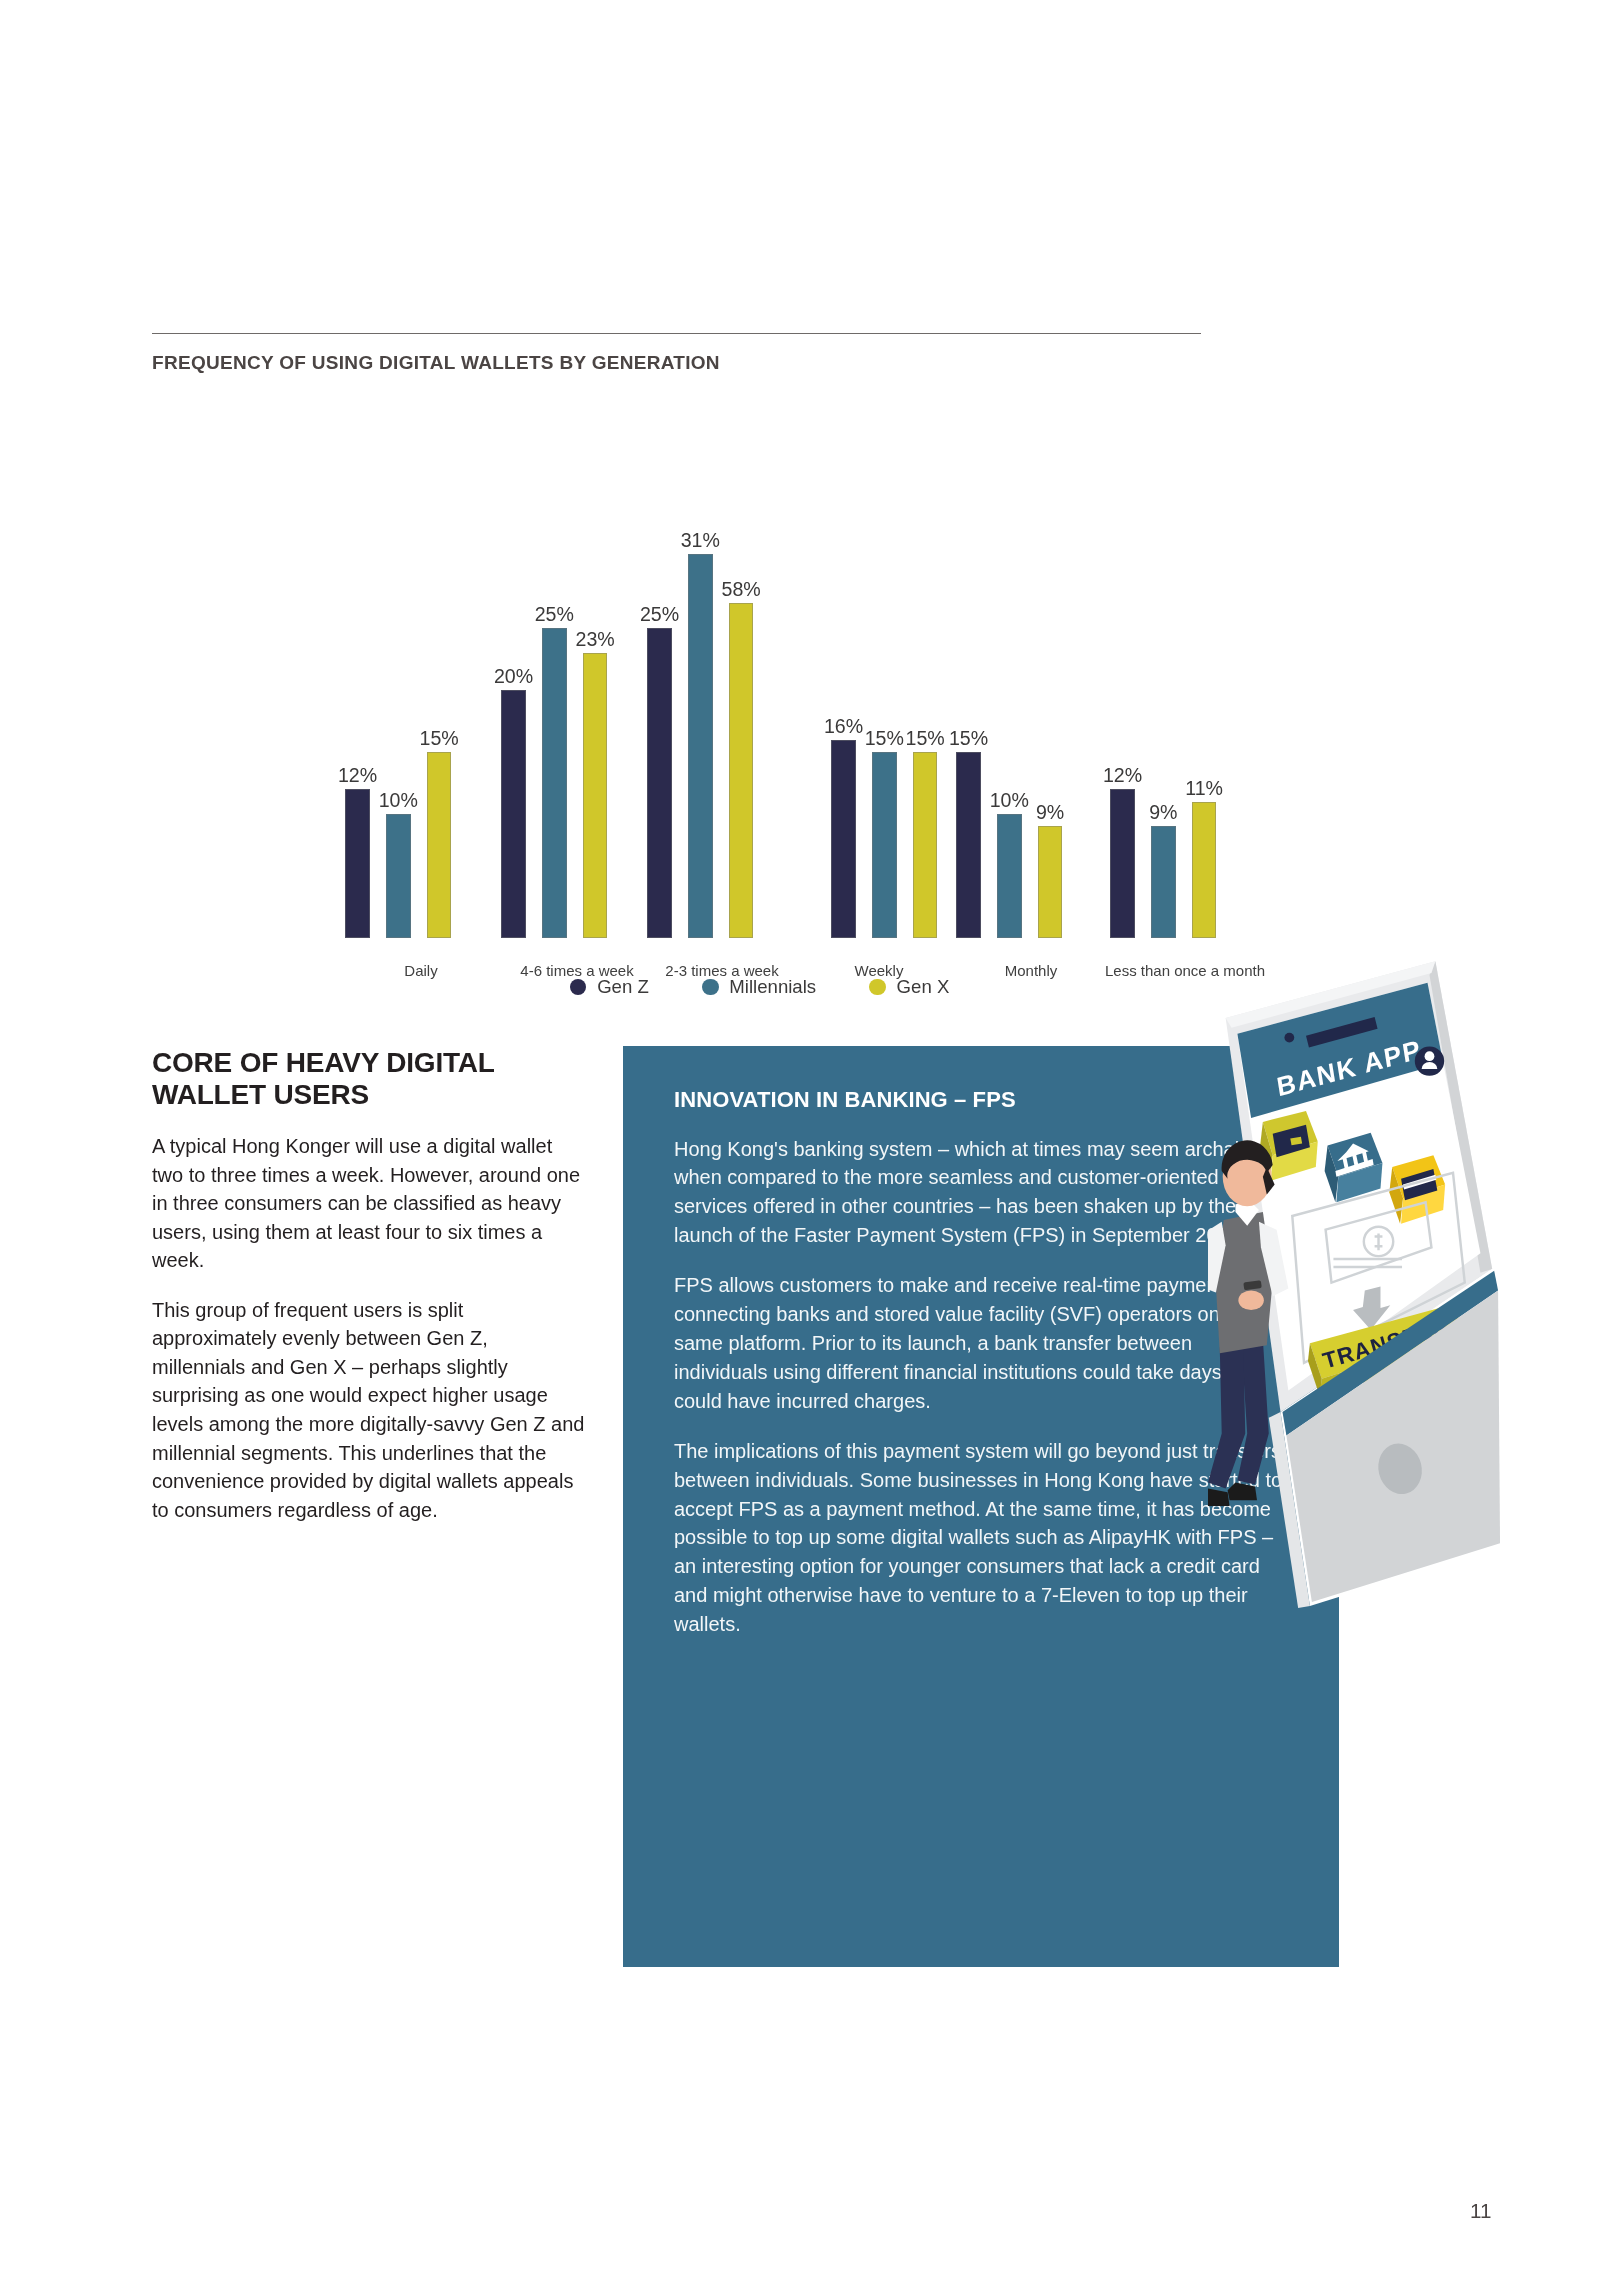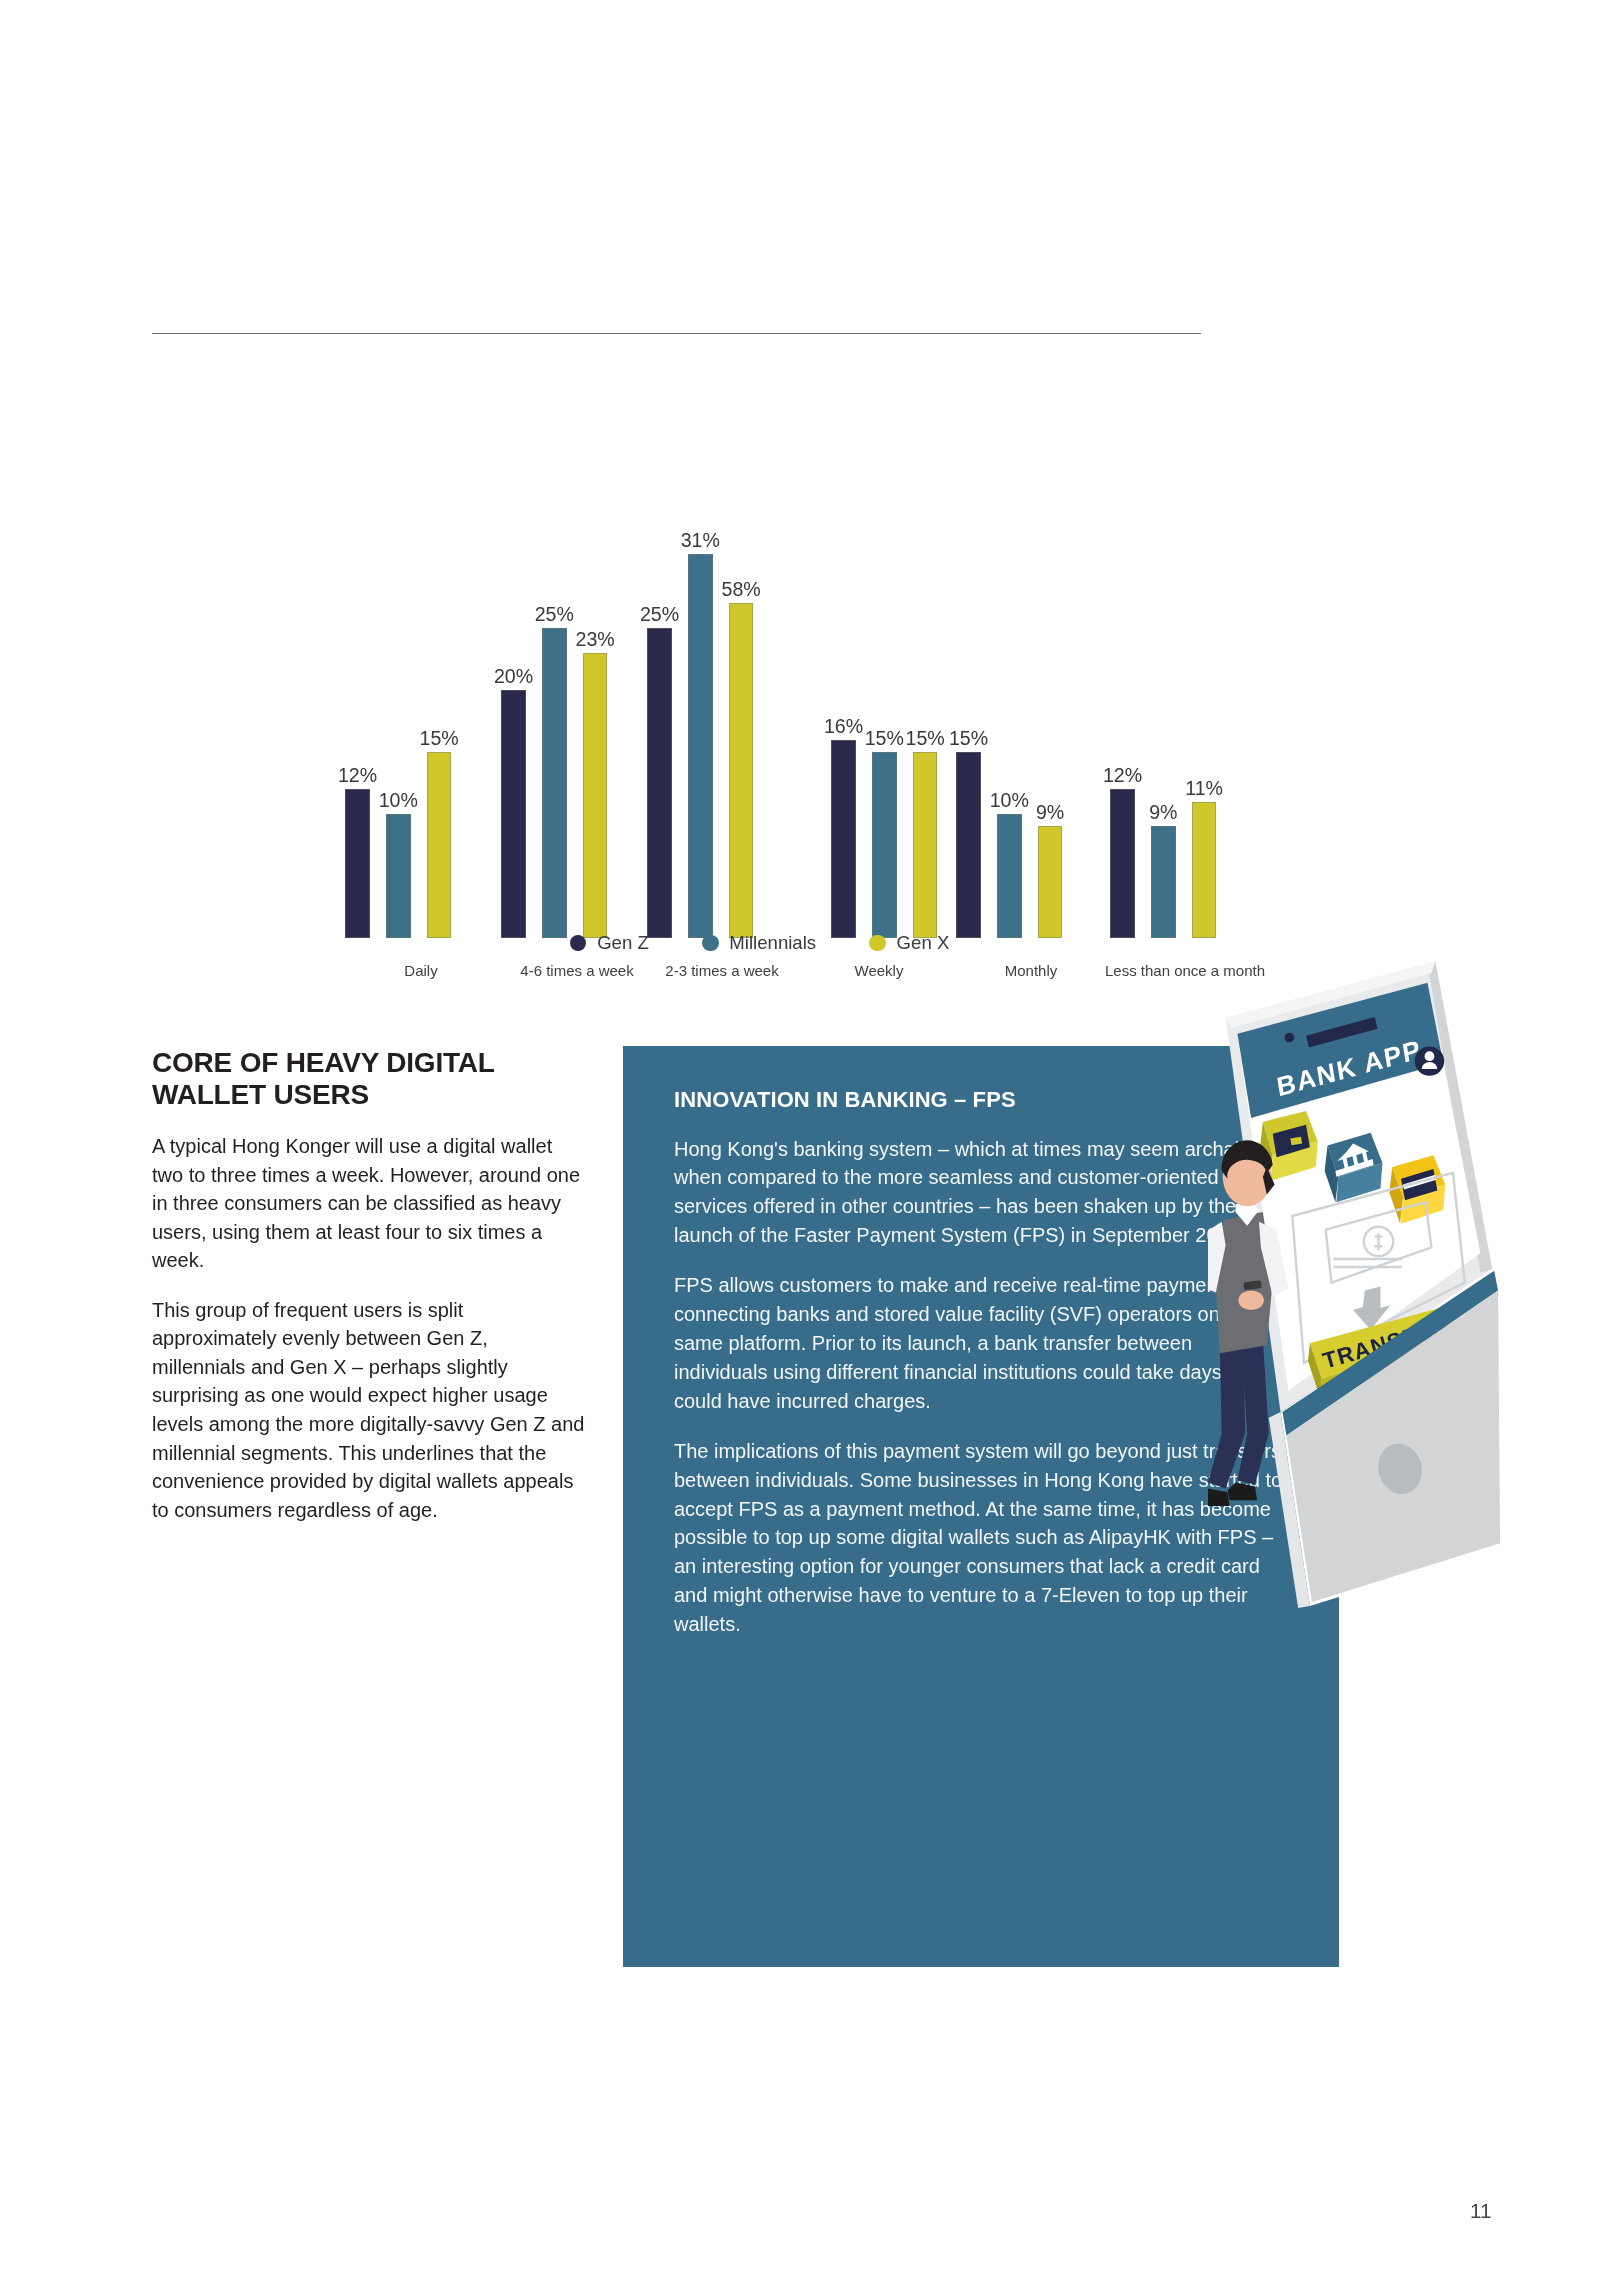--- a/index.html
+++ b/index.html
@@ -163,20 +163,21 @@
     top: 2199px;
     font-size: 20.6px;
     color: #4b4544;
   }
 </style>
 </head>
 <body>
 
 <div id="chart-section">
   <div id="chart-rule"></div>
+  <div id="chart-title">FREQUENCY OF USING DIGITAL WALLETS BY GENERATION</div>
 </div>
 
 <div id="chart-plot" style="position: absolute; left: 152px; top: 421px; width: 1215px; height: 549px;">
 
 <div class="bar-group" style="left: 190px;">
       <div class="bar-col">
         <span class="bar-value" style="bottom: 149px;">12%</span>
         <div class="bar-rect" style="height: 149px; background: rgb(43, 42, 77);"></div>
       </div>
       <div class="bar-col">
@@ -259,21 +260,21 @@
         <div class="bar-rect" style="height: 112px; background: rgb(61, 113, 137);"></div>
       </div>
       <div class="bar-col">
         <span class="bar-value" style="bottom: 136px;">11%</span>
         <div class="bar-rect" style="height: 136px; background: rgb(208, 199, 42);"></div>
       </div>
     </div>
     <div class="cat-label" style="left: 1001px;">Less than once a month</div>
   </div>
 
-<div id="chart-legend" style="position:absolute;left:152px;top:932px;width:1215px;align-items:flex-end;">
+<div id="chart-legend" style="position:absolute;left:152px;top:976px;width:1215px;align-items:flex-end;">
 <div class="legend-item">
       <span class="legend-dot" style="background: rgb(43, 42, 77);"></span>
       <span>Gen Z</span>
     </div>
     <div class="legend-item">
       <span class="legend-dot" style="background: rgb(61, 113, 137);"></span>
       <span>Millennials</span>
     </div>
     <div class="legend-item">
       <span class="legend-dot" style="background: rgb(208, 199, 42);"></span>

